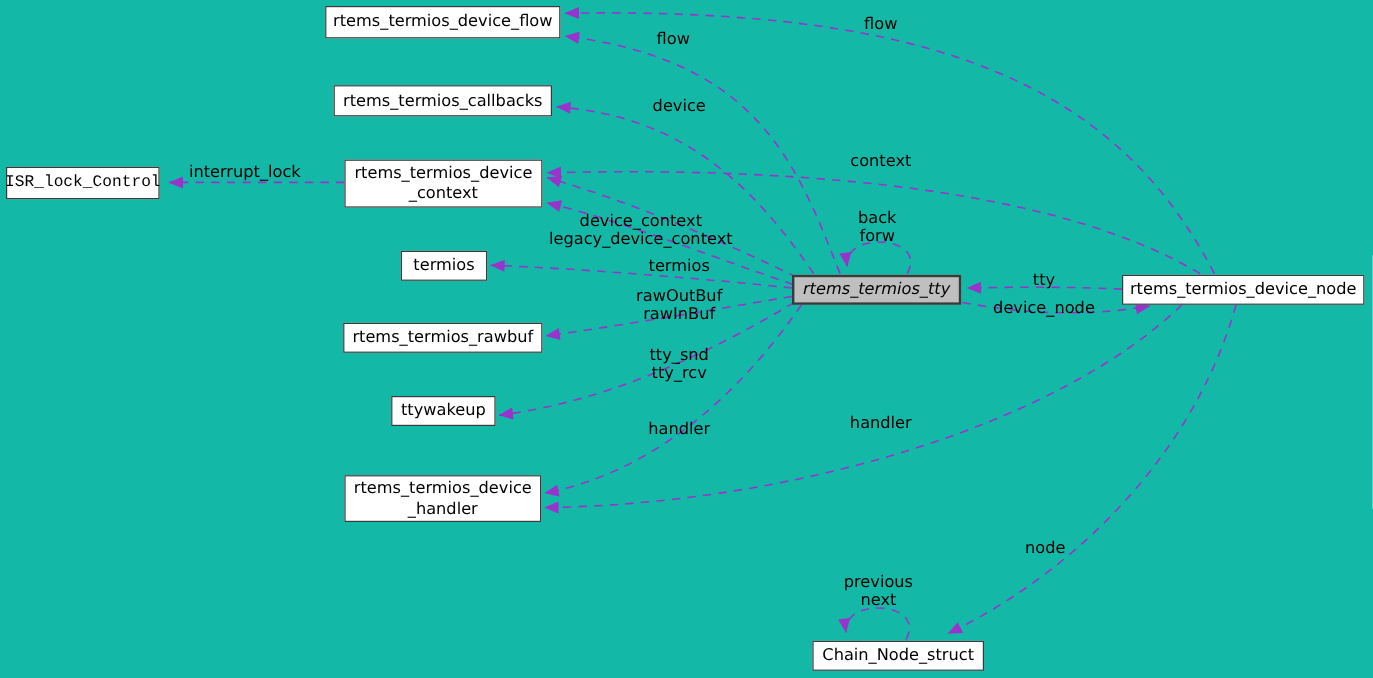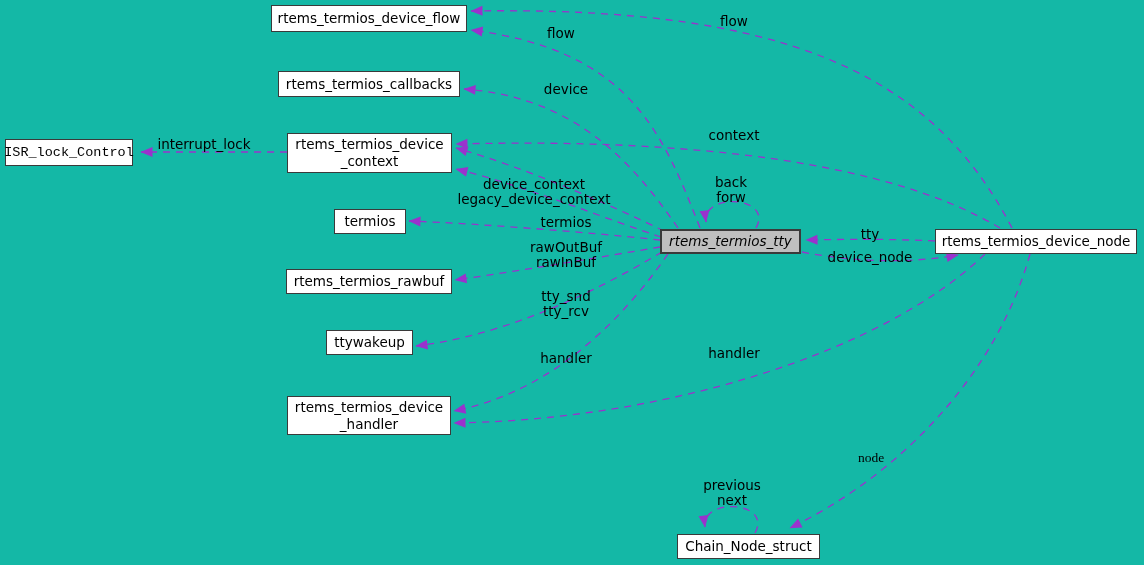--- a/index.html
+++ b/index.html
@@ -102,17 +102,17 @@
 forw</div>
   <div class="edge-label" style="left:566px;top:222px;">termios</div>
   <div class="edge-label" style="left:566px;top:255px;">rawOutBuf
 rawInBuf</div>
   <div class="edge-label" style="left:870px;top:234px;">tty</div>
   <div class="edge-label" style="left:870px;top:257px;">device_node</div>
   <div class="edge-label" style="left:566px;top:304px;">tty_snd
 tty_rcv</div>
   <div class="edge-label" style="left:566px;top:358px;">handler</div>
   <div class="edge-label" style="left:734px;top:353px;">handler</div>
-  <div class="edge-label" style="left:871px;top:457px;font-family:Liberation Serif, serif;">node</div>
+  <div class="edge-label" style="left:871px;top:457px;">node</div>
   <div class="edge-label" style="left:732px;top:493px;">previous
 next</div>
 
 </div>
 
 </body></html>

